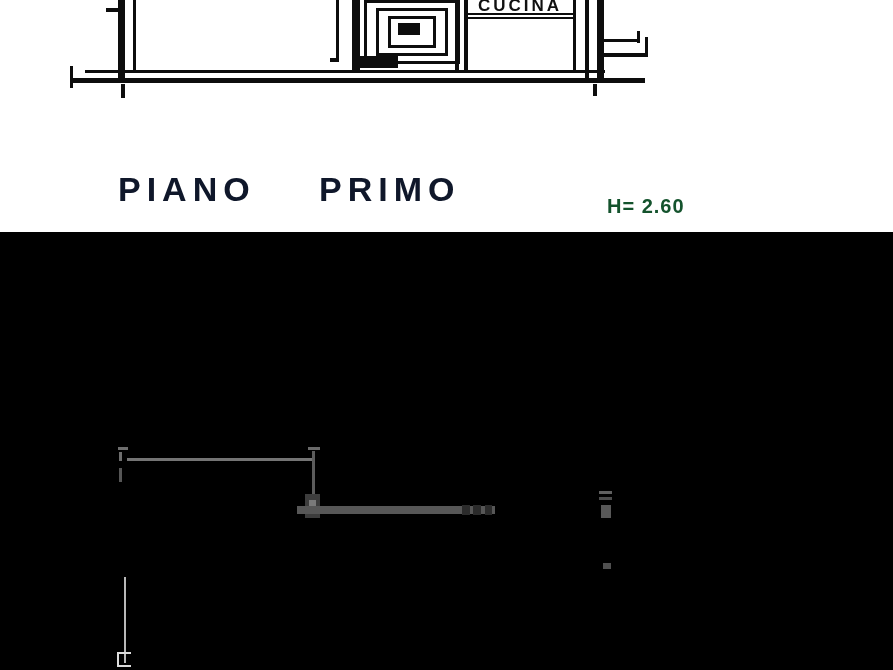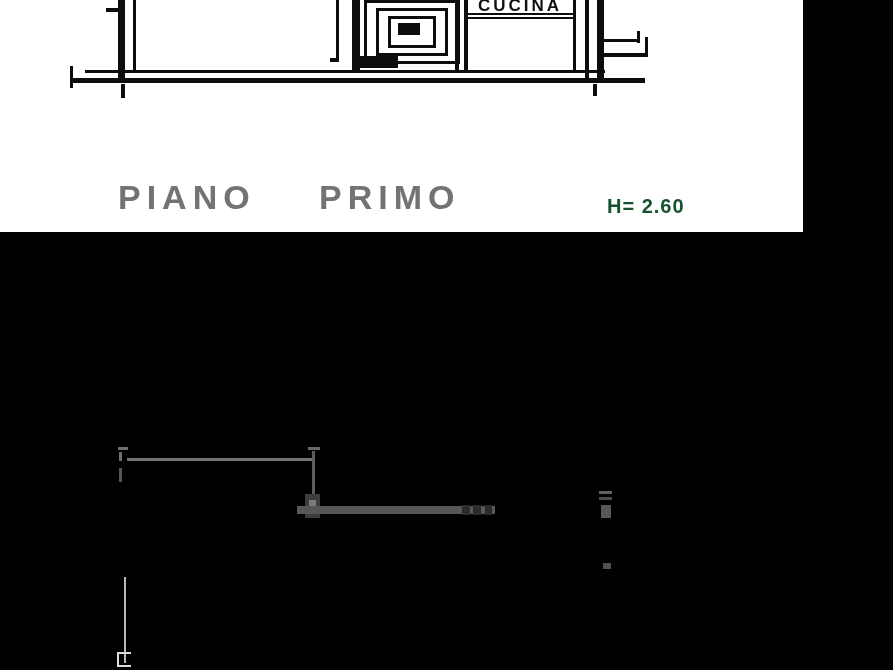--- a/index.html
+++ b/index.html
@@ -5,36 +5,36 @@
   html,body{margin:0;padding:0;background:#000;}
   .canvas{
     position:relative;
     width:893px;height:670px;
     background:#000;
     overflow:hidden;
     font-family:"Liberation Sans", sans-serif;
   }
   .paper{
     position:absolute;left:0;top:0;
-    width:803px;height:232px;
+    width:893px;height:232px;
     background:#ffffff;
     overflow:hidden;
   }
   .ink{position:absolute;background:#0d0d0d;}
   .ink-rect{position:absolute;border:3px solid #0d0d0d;background:transparent;}
   .room-label{
     position:absolute;left:478px;top:-4px;
     font-size:17px;font-weight:700;letter-spacing:3px;
     color:#101010;white-space:nowrap;
   }
   .floor-title{
-    position:absolute;left:118px;top:178px;
+    position:absolute;left:118px;top:170px;
     font-size:34px;font-weight:700;
     letter-spacing:6px;word-spacing:48px;
-    color:#737373;white-space:nowrap;
+    color:#0f172a;white-space:nowrap;
   }
   .height-note{
     position:absolute;left:607px;top:195px;
     font-size:20px;font-weight:600;letter-spacing:1px;
     color:#14532d;white-space:nowrap;
   }
   .faint{position:absolute;}
   .bracket{
     position:absolute;left:117px;top:652px;width:12px;height:11px;
     border-left:2px solid #dcdcdc;

